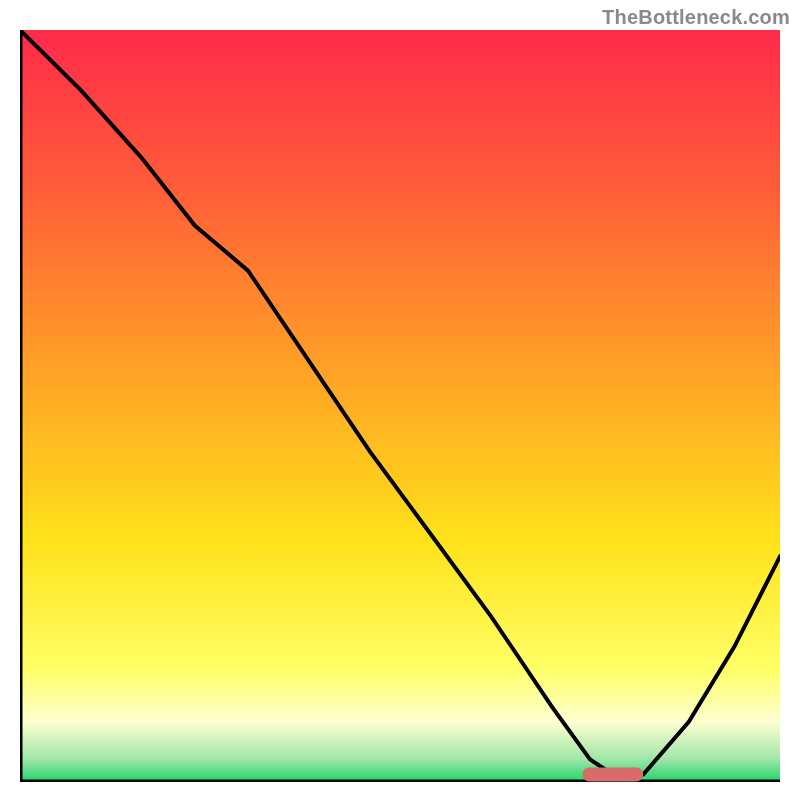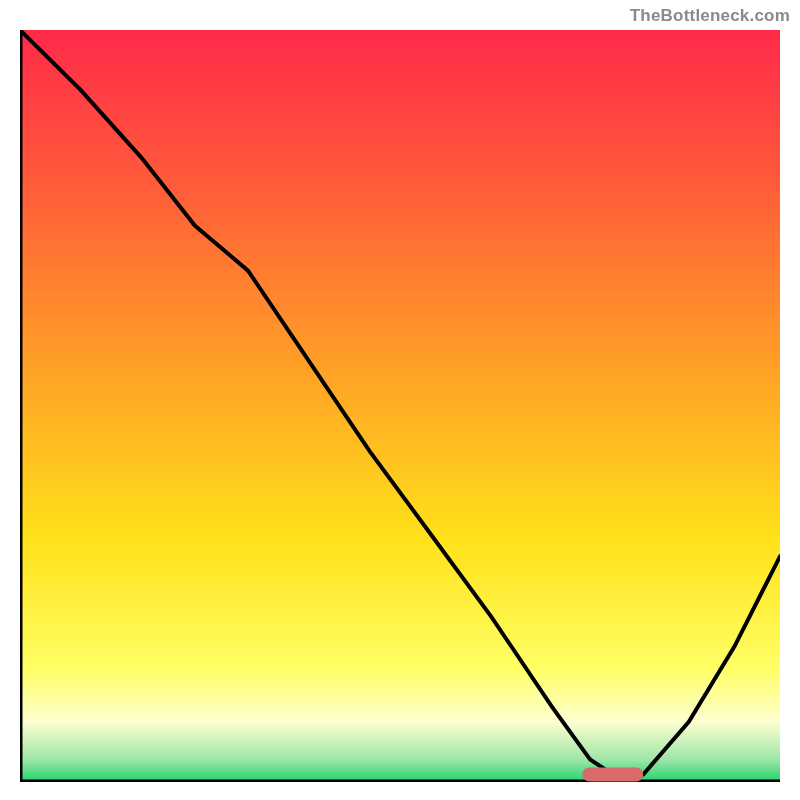--- a/index.html
+++ b/index.html
@@ -12,21 +12,21 @@
   }
   .wrap {
     position: relative;
     width: 800px;
     height: 800px;
   }
   .watermark {
     position: absolute;
     top: 6px;
     right: 10px;
-    font-size: 17px;
+    font-size: 20px;
     font-weight: 600;
     color: #8a8a8a;
     letter-spacing: 0.2px;
   }
   .chart-area {
     position: absolute;
     left: 20px;
     top: 30px;
     width: 760px;
     height: 752px;

